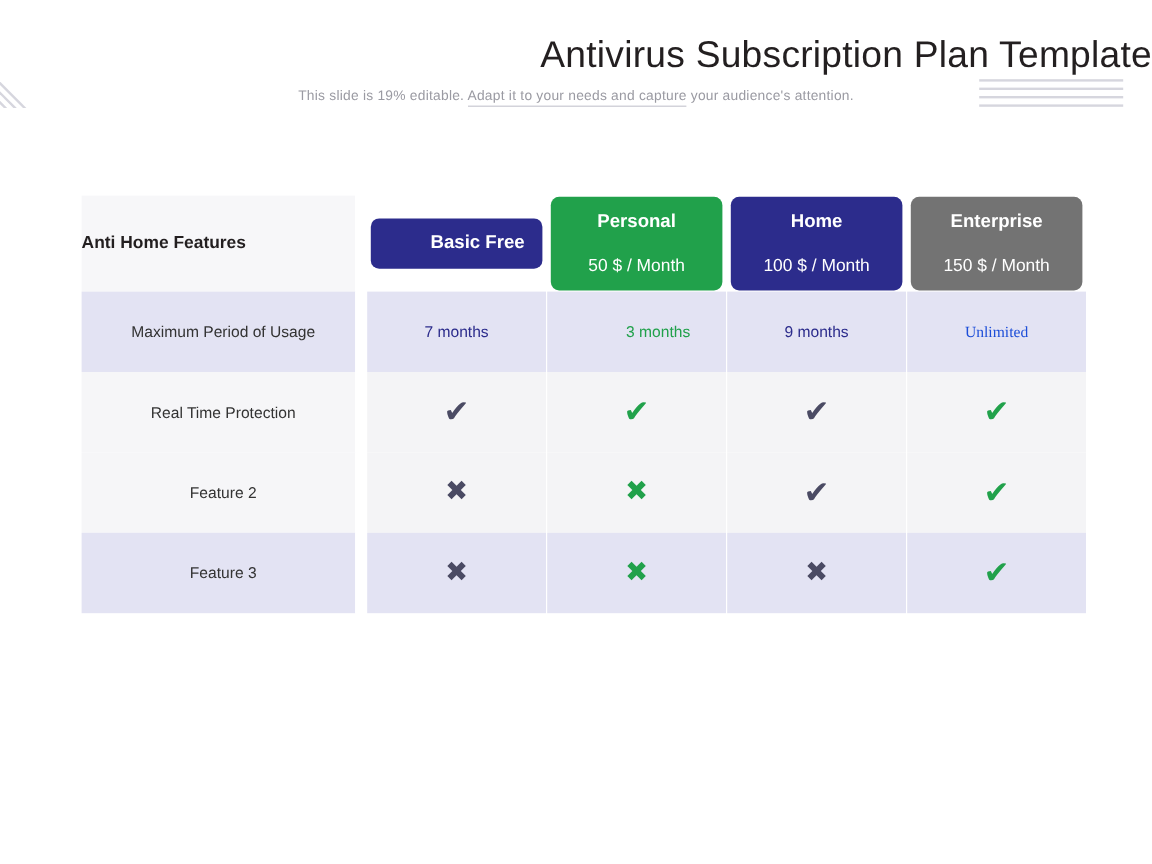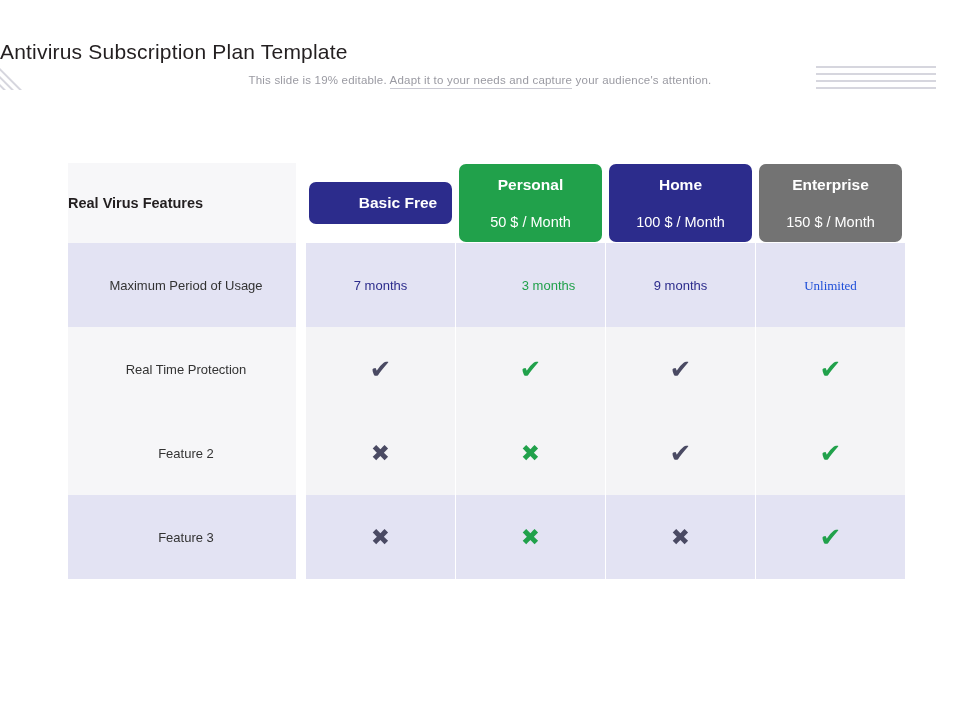--- a/index.html
+++ b/index.html
@@ -53,26 +53,26 @@
     height: 1.5px;
     background: #d6d6de;
   }
   .corner-stripes-right span:nth-child(1) { top: 0px; }
   .corner-stripes-right span:nth-child(2) { top: 7px; }
   .corner-stripes-right span:nth-child(3) { top: 14px; }
   .corner-stripes-right span:nth-child(4) { top: 21px; }
 
   
   .slide-title {
-    text-align: left;
-    font-size: 21px;
+    text-align: right;
+    font-size: 31px;
     color: #231f20;
     font-weight: normal;
     letter-spacing: 0.2px;
-    margin: 40px 0 0 0;
+    margin: 28px 0 0 0;
     padding: 0;
   }
   .slide-subtitle {
     text-align: center;
     font-size: 11.5px;
     color: #9a9aa2;
     margin-top: 10px;
     letter-spacing: 0.2px;
   }
   .slide-subtitle .underlined {
@@ -130,21 +130,21 @@
   }
   .plan-price {
     font-size: 14.5px;
     display: block;
     margin-top: 18px;
   }
   .plan-cell { padding: 0 3px !important; }
 
   
   .data-row td {
-    height: 84px;
+    height: 67px;
     vertical-align: middle;
     text-align: center;
   }
   .row-label {
     text-align: left;
     padding-left: 8px !important;
     font-size: 13px;
     color: #333333;
   }
   .cell-text {
@@ -193,21 +193,21 @@
       <col class="c-plan">
         <col style="width:1px">
       <col class="c-plan">
         <col style="width:1px">
       <col class="c-plan">
         <col style="width:1px">
       <col class="c-plan">
     </colgroup>
     <tbody id="table-body">
         <tr class="hdr-row">
-          <td class="hdr-feature"><span class="label">Real Virus Features</span></td>
+          <td class="hdr-feature"><span class="label">Anti Home Features</span></td>
           <td class="spacer-col"></td>
           <td class="plan-cell">
             <div class="plan-card" style="background: rgb(44, 44, 140); padding-left: 39px;">
               <span class="plan-name">Basic Free</span>
             </div>
           </td>
           <td class="spacer-col"></td>
           <td class="plan-cell">
             <div class="plan-card" style="background: rgb(33, 161, 75);">
               <span class="plan-name">Personal</span>

